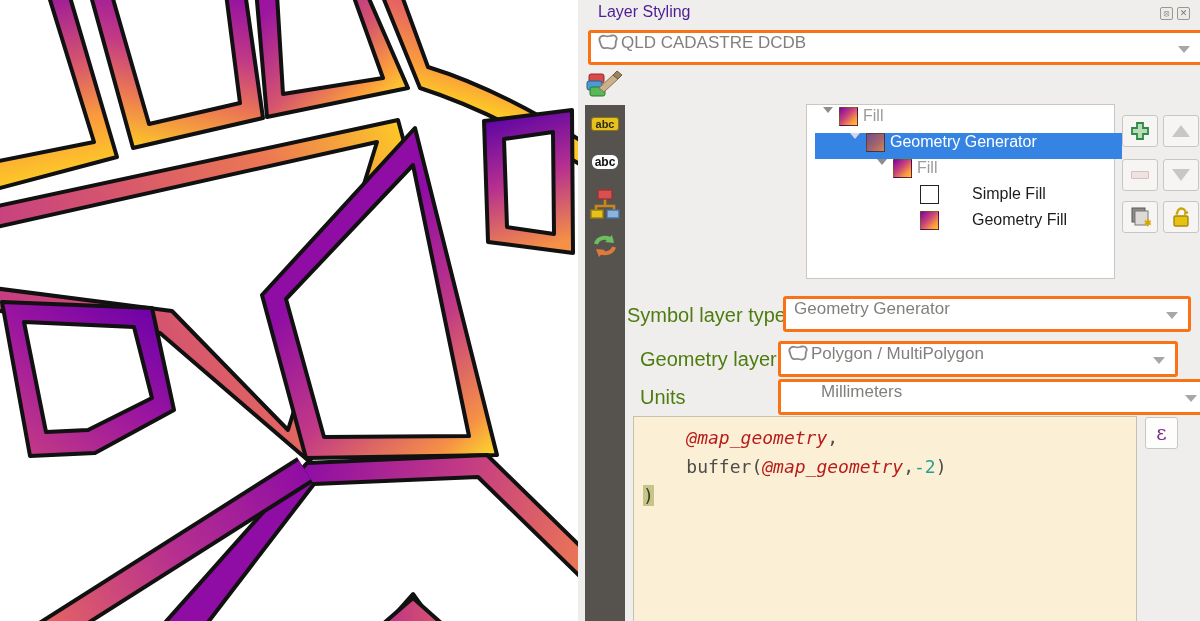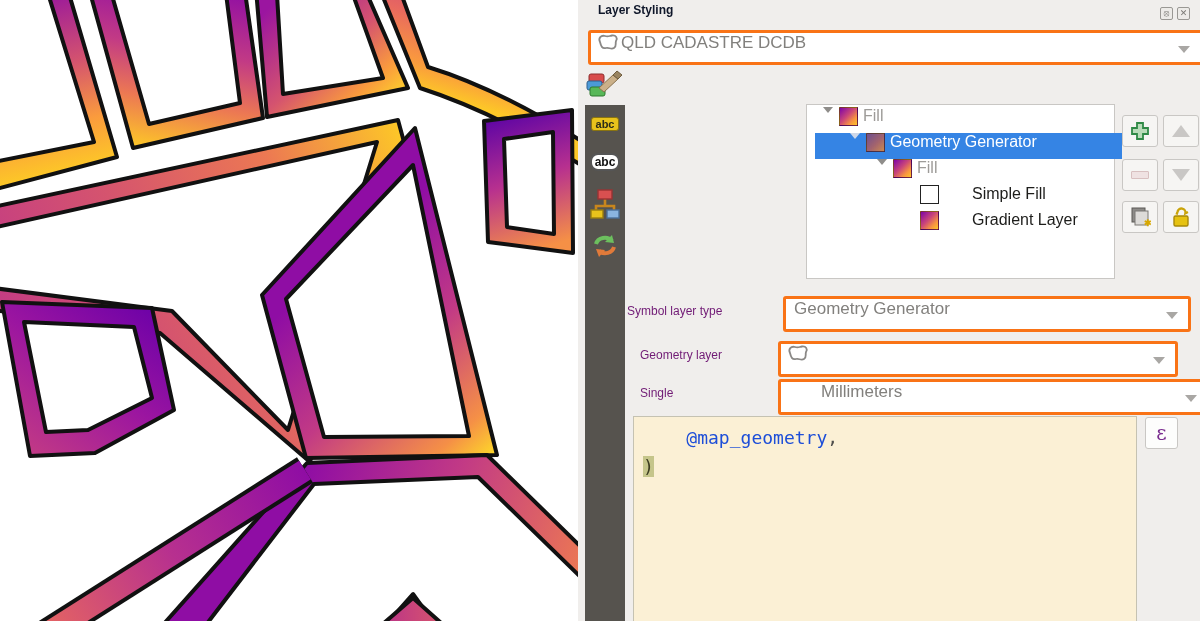--- a/index.html
+++ b/index.html
@@ -3,21 +3,21 @@
 <meta charset="utf-8">
 <style>
   html,body{margin:0;padding:0;background:#d8d6d4;}
   #app{position:relative;width:1200px;height:621px;overflow:hidden;
        font-family:"Liberation Sans",sans-serif;background:#f0eeec;}
   
   #map-wrap{position:absolute;left:0;top:0;width:578px;height:621px;background:#ffffff;}
   #map-wrap svg{display:block;}
   
   #panel{position:absolute;left:578px;top:0;width:622px;height:621px;background:#f0eeec;}
-  #panel-title{position:absolute;left:20px;top:3px;font-size:12px;color:#0f172a;font-weight:bold;}
+  #panel-title{position:absolute;left:20px;top:3px;font-size:16px;color:#4c1d95;}
   .win-ico{position:absolute;top:7px;width:11px;height:11px;border:1px solid #9a9894;border-radius:2px;
            color:#7b7975;font-size:9px;line-height:10px;text-align:center;background:#edebe8;}
   
   .combo{position:absolute;background:#fff;border:3px solid #f97316;border-radius:3px;
          display:flex;align-items:flex-start;color:#82807d;font-size:17px;}
   .combo .arrow{position:absolute;right:10px;top:50%;margin-top:-2px;width:0;height:0;
                 border-left:6px solid transparent;border-right:6px solid transparent;
                 border-top:7px solid #a9a7a4;}
   .combo .ctext{white-space:nowrap;overflow:hidden;}
   
@@ -43,27 +43,27 @@
   .trow.sel .exp{border-top-color:#cfd8e8;}
   
   .sbtn{position:absolute;width:34px;height:30px;background:#f6f5f3;border:1px solid #c9c7c4;
         border-radius:3px;display:flex;align-items:center;justify-content:center;}
   .tri-up{width:0;height:0;border-left:9px solid transparent;border-right:9px solid transparent;
           border-bottom:12px solid #c9c7c5;}
   .tri-down{width:0;height:0;border-left:9px solid transparent;border-right:9px solid transparent;
           border-top:12px solid #c9c7c5;}
   .minus-glyph{width:16px;height:6px;background:#efe2e2;border:1px solid #d8c0c0;border-radius:1px;}
   
-  .plabel{position:absolute;font-size:12px;color:#701a75;white-space:nowrap;}
+  .plabel{position:absolute;font-size:20px;color:#4d7c0f;white-space:nowrap;}
   
   #expr{position:absolute;left:55px;top:416px;width:504px;height:240px;background:#fbf0d5;
         border:1px solid #c5c2b2;font-family:"DejaVu Sans Mono","Liberation Mono",monospace;
         font-size:18px;line-height:29px;color:#4d4d4b;padding:6px 0 0 9px;box-sizing:border-box;}
   #expr .tok-fn{color:#4d4d4b;}
-  #expr .tok-var{color:#1d4ed8;}
+  #expr .tok-var{color:#b91c1c;font-style:italic;}
   #expr .tok-num{color:#23a197;}
   #expr .tok-p{color:#4d4d4b;}
   #expr .tok-hl{background:#c5c58a;color:#3c3c20;}
   #expr div{white-space:pre;}
   #eps-btn{position:absolute;left:567px;top:417px;width:31px;height:30px;background:#fdfdfc;
            border:1px solid #c9c7c4;border-radius:3px;color:#7a2d8f;font-size:20px;
            font-family:"DejaVu Serif",serif;display:flex;align-items:center;justify-content:center;}
 </style>
 </head>
 <body>
@@ -230,21 +230,21 @@
         <div class="trow" style="top: 80px;">
           <span style="width: 89px; flex: 0 0 auto;"></span>
           <span style="width: 16px; flex: 0 0 auto;"></span>
           <span class="swatch sw-white"></span>
           <span class="t-dark">Simple Fill</span>
         </div>
         <div class="trow" style="top: 106px;">
           <span style="width: 89px; flex: 0 0 auto;"></span>
           <span style="width: 16px; flex: 0 0 auto;"></span>
           <span class="swatch sw-grad"></span>
-          <span class="t-dark">Gradient Layer</span>
+          <span class="t-dark">Geometry Fill</span>
         </div>
       </div>
 
     <div class="sbtn" style="left:544px;top:115px;">
       <svg width="20" height="20" viewBox="0 0 20 20">
         <path d="M7,2 h6 v5 h5 v6 h-5 v5 h-6 v-5 h-5 v-6 h5 Z" fill="#b9dcb9" stroke="#2f8a46" stroke-width="1.8"></path>
       </svg>
     </div>
     <div class="sbtn" style="left:585px;top:115px;">
       <span class="tri-up"></span>
@@ -273,30 +273,32 @@
     <div class="combo" style="left:205px;top:296px;width:402px;height:30px;">
       <span class="ctext" style="margin-left:8px;">Geometry Generator</span>
       <span class="arrow"></span>
     </div>
 
     <div class="plabel" style="left:62px;top:348px;">Geometry layer</div>
     <div class="combo" style="left:200px;top:341px;width:394px;height:30px;">
       <svg width="22" height="18" viewBox="0 0 22 18" style="margin:0 2px 0 6px;">
         <path d="M3,9 C1,5 4,2 8,3 C11,4 12,3 15,2.5 C19,2 21,5 19,8 C18,11 20,13 17,15 C14,17 12,14 9,15 C5,16 4,13 3,9 Z" fill="none" stroke="#8a8886" stroke-width="1.8"></path>
       </svg>
+      <span class="ctext">Polygon / MultiPolygon</span>
       <span class="arrow"></span>
     </div>
 
-    <div class="plabel" style="left:62px;top:386px;">Single</div>
+    <div class="plabel" style="left:62px;top:386px;">Units</div>
     <div class="combo" style="left:200px;top:379px;width:394px;height:30px;padding-left:32px;">
       <span class="ctext" style="margin-left:8px;">Millimeters</span>
       <span class="arrow"></span>
     </div>
 
     <div id="expr">
         <div><span class="tok-p">    </span><span class="tok-var">@map_geometry</span><span class="tok-p">,</span></div>
+        <div><span class="tok-p">    </span><span class="tok-fn">buffer</span><span class="tok-p">(</span><span class="tok-var">@map_geometry</span><span class="tok-p">,</span><span class="tok-num">-2</span><span class="tok-p">)</span></div>
         <div><span class="tok-hl">)</span></div>
       </div>
     <div id="eps-btn">
       <span>ε</span>
     </div>
   </div>
 </div>
 
 </body></html>

